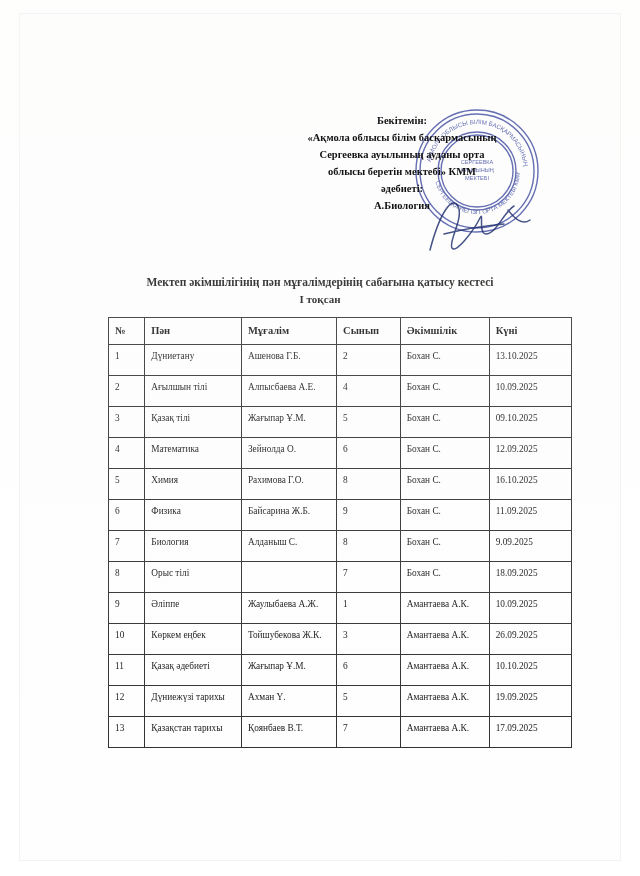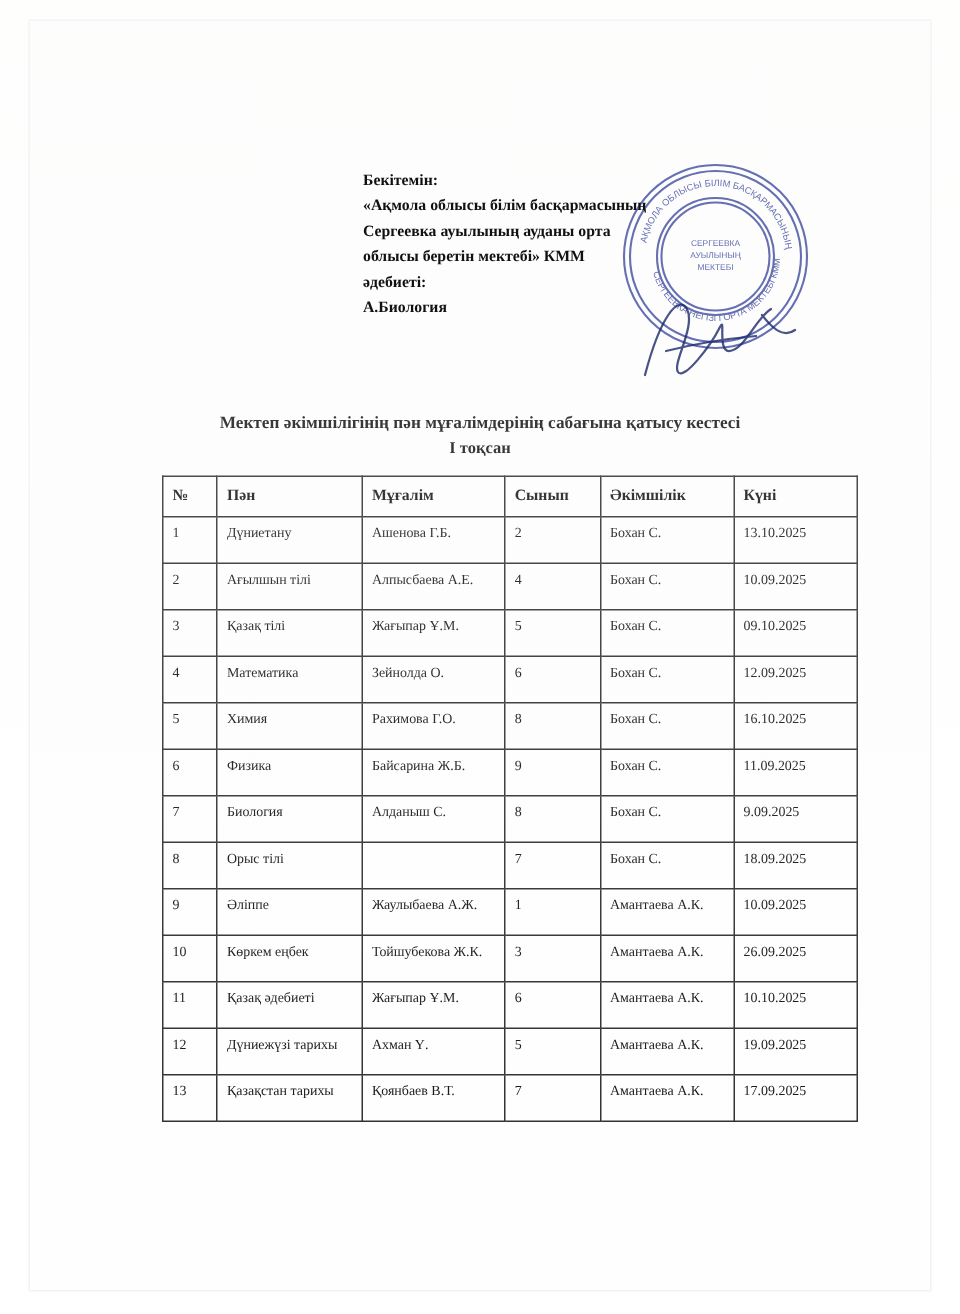--- a/index.html
+++ b/index.html
@@ -35,21 +35,21 @@
     background: #fefefe;
     box-shadow: 0 0 0 1px #f2f2f2;
   }
 
   
   .approval {
     position: absolute;
     right: 58px;
     top: 98px;
     width: 320px;
-    text-align: left;
+    text-align: center;
     font-weight: bold;
     font-size: 10.5px;
     line-height: 17px;
     color: #111;
     z-index: 3;
   }
   .approval div { white-space: nowrap; }
 
   
   .stamp {

